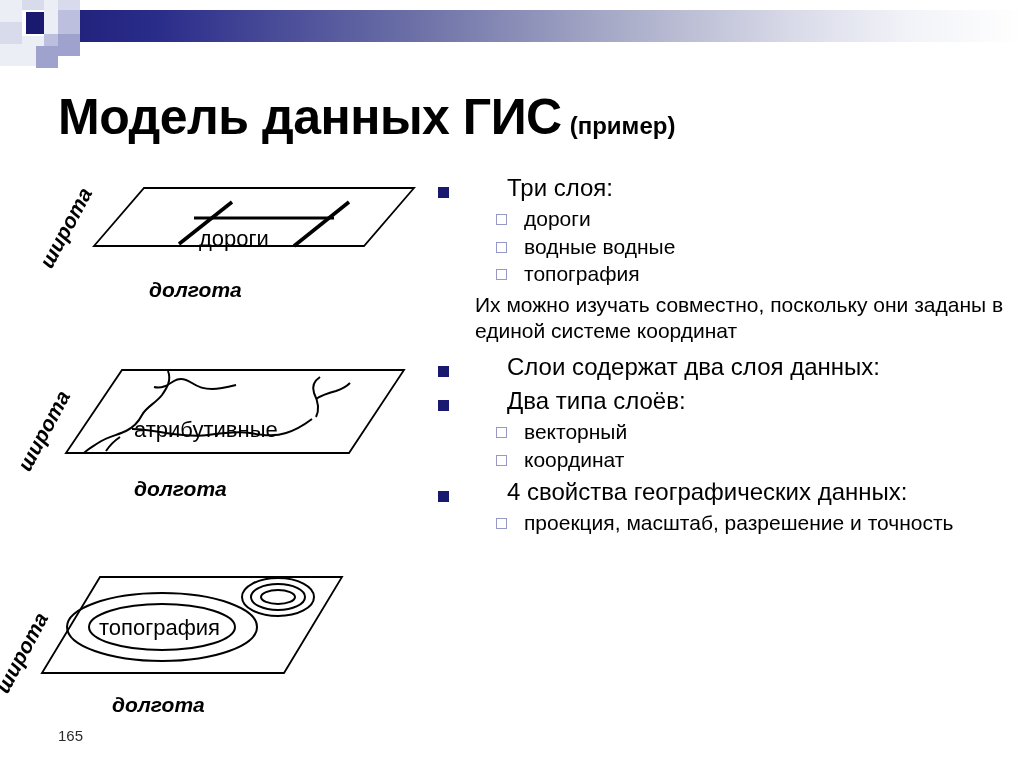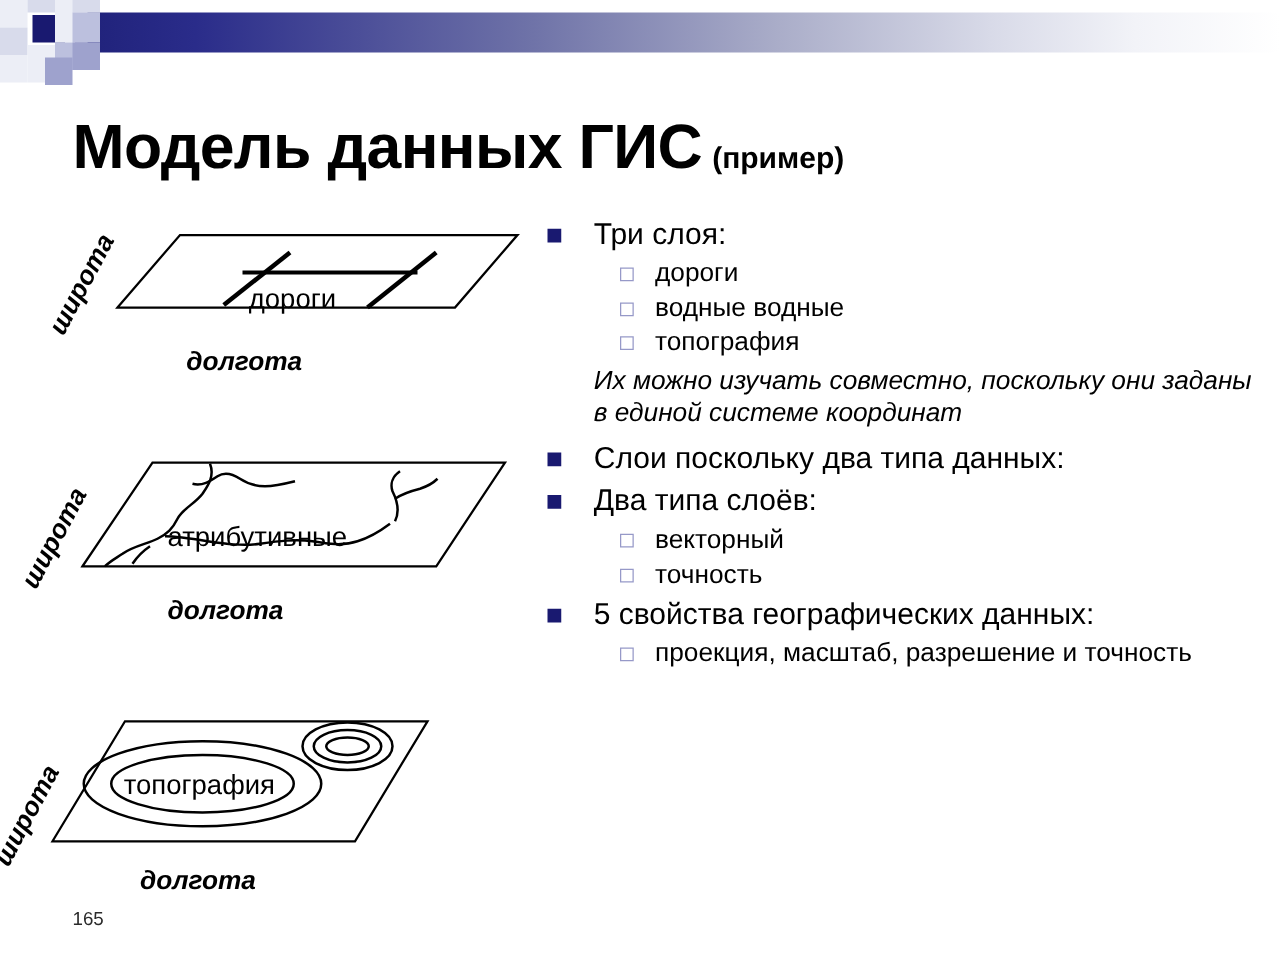--- a/index.html
+++ b/index.html
@@ -97,22 +97,23 @@
   }
 
   
   #bullets {
     position: absolute;
     left: 438px; top: 174px;
     width: 580px;
   }
   .b1 {
     display: flex;
-    align-items: flex-start;
+    align-items: center;
     margin-bottom: 2px;
+    gap: 32px;
   }
   .b1 .marker {
     width: 11px; height: 11px;
     background: #191970;
     flex: 0 0 11px;
     margin-top: 9px;
     margin-right: 26px;
   }
   .b1 .txt {
     font-size: 24px;
@@ -133,21 +134,20 @@
     margin-top: 8px;
     margin-right: 17px;
   }
   .b2 .txt {
     font-size: 21px;
     line-height: 1.2;
     max-width: 470px;
   }
   .note {
     font-size: 21px;
-    font-style: italic;
     line-height: 1.26;
     margin-left: 37px;
     max-width: 530px;
     margin-top: 6px;
     margin-bottom: 8px;
   }
   .grp { margin-bottom: 6px; }
   .grp-sub { margin-top: 4px; }
 </style>
 </head>
@@ -243,45 +243,45 @@
         <span class="marker"></span>
         <span class="txt">топография</span>
       </div>
     </div>
     <div class="note">Их можно изучать совместно, поскольку они заданы в единой системе координат</div>
   </div>
 
   <div class="grp">
     <div class="b1">
       <span class="marker"></span>
-      <span class="txt">Слои поскольку два типа данных:</span>
+      <span class="txt">Слои содержат два слоя данных:</span>
     </div>
   </div>
 
   <div class="grp">
     <div class="b1">
       <span class="marker"></span>
       <span class="txt">Два типа слоёв:</span>
     </div>
     <div class="grp-sub">
       <div class="b2">
         <span class="marker"></span>
         <span class="txt">векторный</span>
       </div>
       <div class="b2">
         <span class="marker"></span>
-        <span class="txt">точность</span>
-      </div>
-    </div>
-  </div>
-
-  <div class="grp">
-    <div class="b1">
-      <span class="marker"></span>
-      <span class="txt">5 свойства географических данных:</span>
+        <span class="txt">координат</span>
+      </div>
+    </div>
+  </div>
+
+  <div class="grp">
+    <div class="b1">
+      <span class="marker"></span>
+      <span class="txt">4 свойства географических данных:</span>
     </div>
     <div class="grp-sub">
       <div class="b2">
         <span class="marker"></span>
         <span class="txt">проекция, масштаб, разрешение и точность</span>
       </div>
     </div>
   </div>
 
 </div>

